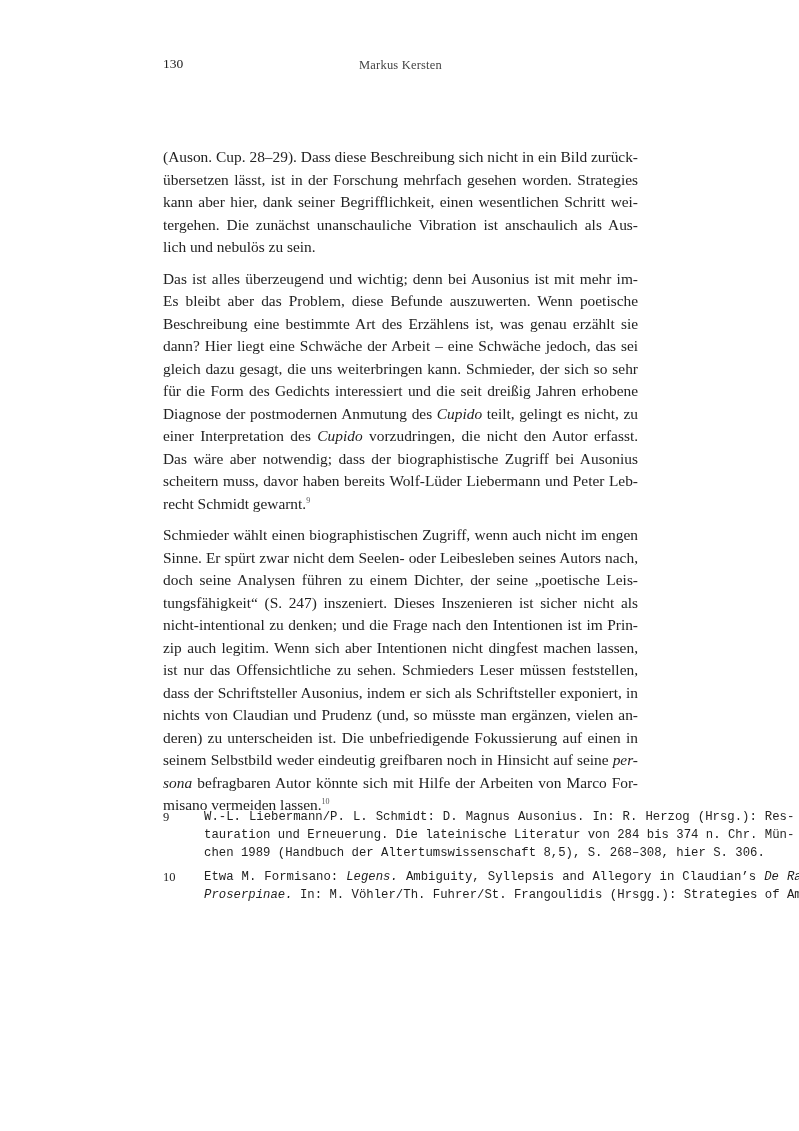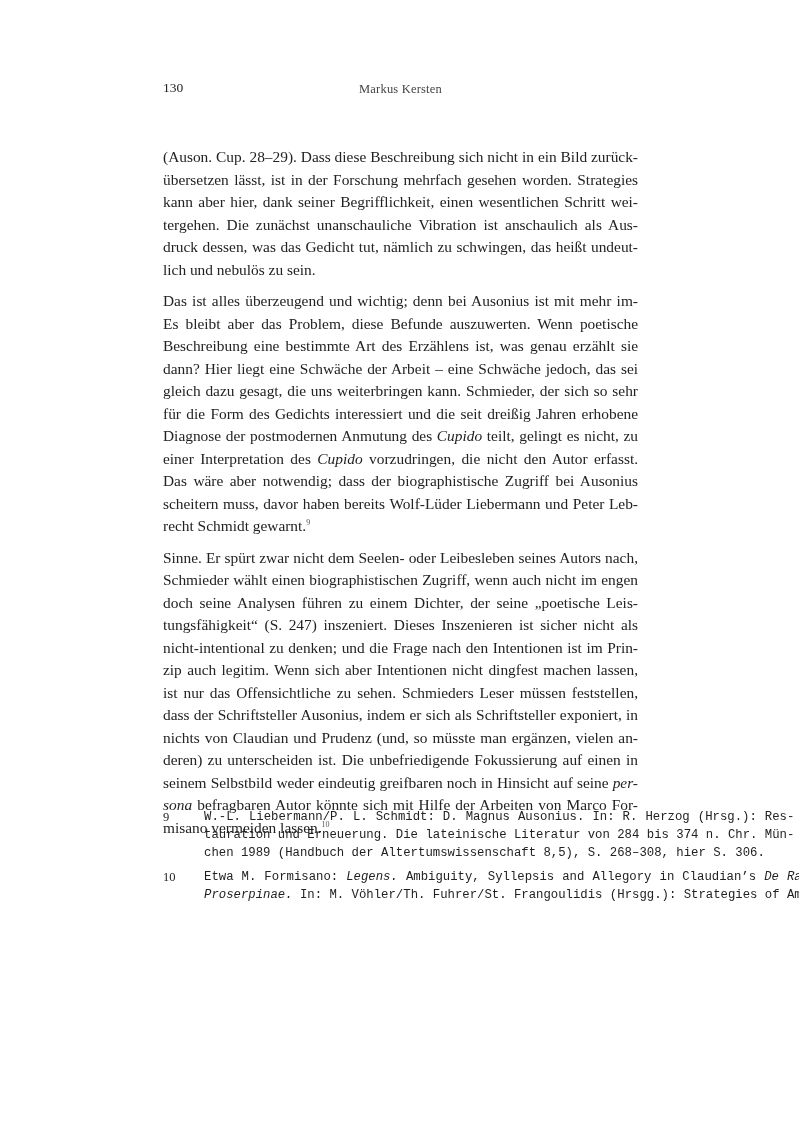--- a/index.html
+++ b/index.html
@@ -1,18 +1,18 @@
 <!DOCTYPE html>
 <html><head>
 <meta charset="utf-8">
 <style>
   html, body { margin: 0; padding: 0; background: #ffffff; }
   body { width: 799px; height: 1131px; position: relative; overflow: hidden;
          font-family: "Liberation Serif", "DejaVu Serif", serif; color: #222222; }
-  .header { position: absolute; top: 80px; left: 163px; width: 475px; height: 20px; }
+  .header { position: absolute; top: 56px; left: 163px; width: 475px; height: 20px; }
   .page-num { position: absolute; left: 0; top: 0; font-size: 13.5px; }
   .running-head { position: absolute; left: 0; right: 0; top: 2px; text-align: center; font-size: 12.5px; color: #444; letter-spacing: 0.2px; }
   .body-text { position: absolute; top: 146px; left: 163px; width: 475px; }
   .para { margin: 0 0 9px 0; font-size: 15.4px; line-height: 22.5px; text-align: justify; hyphens: manual; }
   .para span.line { display: block; text-align: justify; text-align-last: justify; white-space: nowrap; }
   .para span.line.last { text-align-last: left; }
   sup.fnref { font-size: 8px; vertical-align: 6px; line-height: 0; color: #555; }
   .footnotes { position: absolute; top: 808px; left: 163px; width: 475px; }
   .fn { display: flex; margin-bottom: 6px; font-size: 12.3px; line-height: 18px; }
   .fn-num { width: 41px; flex: none; font-size: 12.5px; }
@@ -28,39 +28,38 @@
   <span class="page-num">130</span>
   <span class="running-head">Markus Kersten</span>
 </div>
 
 <div class="body-text">
   <p class="para">
       <span class="line">(Auson. Cup. 28–29). Dass diese Beschreibung sich nicht in ein Bild zurück-</span>
       <span class="line">übersetzen lässt, ist in der Forschung mehrfach gesehen worden. Strategies</span>
       <span class="line">kann aber hier, dank seiner Begrifflichkeit, einen wesentlichen Schritt wei-</span>
       <span class="line">tergehen. Die zunächst unanschauliche Vibration ist anschaulich als Aus-</span>
-      <span class="line">druck dessen, was das Gedicht tut, nämlich zu schwingen, das heißt undeut-</span>
       <span class="line last">lich und nebulös zu sein.</span>
     </p>
   <p class="para">
       <span class="line">Das ist alles überzeugend und wichtig; denn bei Ausonius ist mit mehr im-</span>
       <span class="line">Es bleibt aber das Problem, diese Befunde auszuwerten. Wenn poetische</span>
       <span class="line">Beschreibung eine bestimmte Art des Erzählens ist, was genau erzählt sie</span>
       <span class="line">dann? Hier liegt eine Schwäche der Arbeit – eine Schwäche jedoch, das sei</span>
       <span class="line">gleich dazu gesagt, die uns weiterbringen kann. Schmieder, der sich so sehr</span>
       <span class="line">für die Form des Gedichts interessiert und die seit dreißig Jahren erhobene</span>
       <span class="line">Diagnose der postmodernen Anmutung des <i>Cupido</i> teilt, gelingt es nicht, zu</span>
       <span class="line">einer Interpretation des <i>Cupido</i> vorzudringen, die nicht den Autor erfasst.</span>
       <span class="line">Das wäre aber notwendig; dass der biographistische Zugriff bei Ausonius</span>
       <span class="line">scheitern muss, davor haben bereits Wolf-Lüder Liebermann und Peter Leb-</span>
       <span class="line last">recht Schmidt gewarnt.<sup class="fnref">9</sup></span>
     </p>
   <p class="para">
+      <span class="line">Schmieder wählt einen biographistischen Zugriff, wenn auch nicht im engen</span>
       <span class="line">Sinne. Er spürt zwar nicht dem Seelen- oder Leibesleben seines Autors nach,</span>
-      <span class="line">Schmieder wählt einen biographistischen Zugriff, wenn auch nicht im engen</span>
       <span class="line">doch seine Analysen führen zu einem Dichter, der seine „poetische Leis-</span>
       <span class="line">tungsfähigkeit“ (S. 247) inszeniert. Dieses Inszenieren ist sicher nicht als</span>
       <span class="line">nicht-intentional zu denken; und die Frage nach den Intentionen ist im Prin-</span>
       <span class="line">zip auch legitim. Wenn sich aber Intentionen nicht dingfest machen lassen,</span>
       <span class="line">ist nur das Offensichtliche zu sehen. Schmieders Leser müssen feststellen,</span>
       <span class="line">dass der Schriftsteller Ausonius, indem er sich als Schriftsteller exponiert, in</span>
       <span class="line">nichts von Claudian und Prudenz (und, so müsste man ergänzen, vielen an-</span>
       <span class="line">deren) zu unterscheiden ist. Die unbefriedigende Fokussierung auf einen in</span>
       <span class="line">seinem Selbstbild weder eindeutig greifbaren noch in Hinsicht auf seine <i>per-</i></span>
       <span class="line"><i>sona</i> befragbaren Autor könnte sich mit Hilfe der Arbeiten von Marco For-</span>

